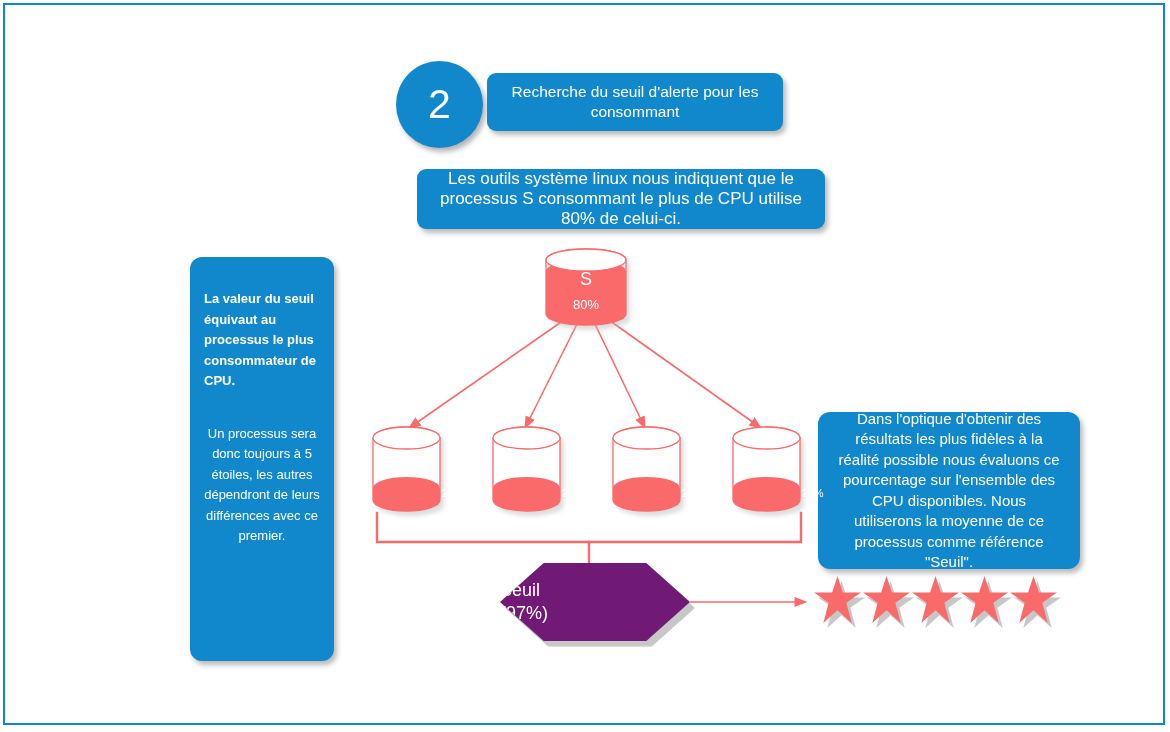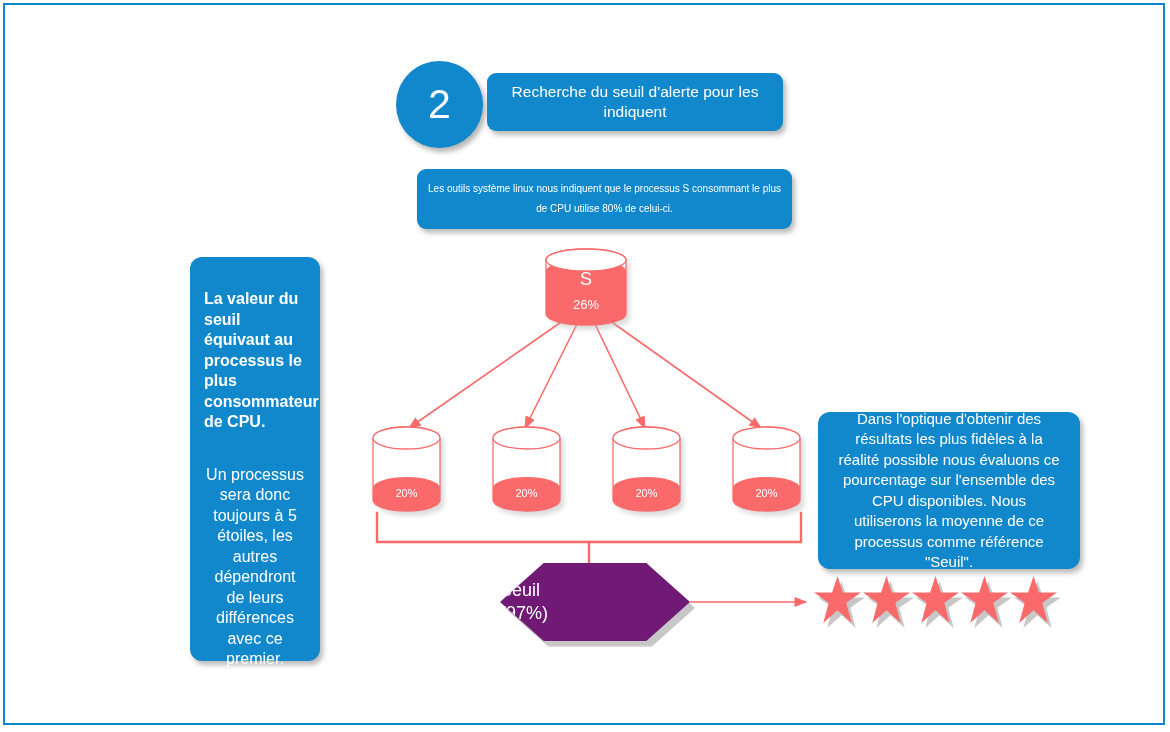--- a/index.html
+++ b/index.html
@@ -44,29 +44,29 @@
     color:#ffffff;
     display:flex;align-items:center;justify-content:center;
     text-align:center;
     box-sizing:border-box;
   }
   #title-box{
     left:487px;top:73px;width:296px;height:58px;
     font-size:15.5px;line-height:20px;padding:0 10px;
   }
   #tool-box{
-    left:417px;top:169px;width:375px;height:60px;
-    font-size:10px;line-height:20px;padding:4px 8px;
+    left:417px;top:169px;width:408px;height:60px;
+    font-size:17px;line-height:20px;padding:4px 8px;
   }
   #side-box{
-    left:190px;top:257px;width:130px;height:404px;
+    left:190px;top:257px;width:144px;height:404px;
     border-radius:12px;
     display:block;
     padding:32px 14px 0 14px;
-    font-size:16px;line-height:20.5px;
+    font-size:13px;line-height:20.5px;
     text-align:left;
   }
   #side-box .p1{font-weight:bold;margin:0 0 0 0;}
   #side-box .p2{margin:32px 0 0 0;font-weight:normal;text-align:center;}
 
   #right-box{
     left:818px;top:412px;width:262px;height:157px;
     border-radius:12px;
     font-size:15px;line-height:20.5px;padding:0 20px;
   }
@@ -78,21 +78,21 @@
     filter:blur(2px);opacity:.45;
   }
   .cyl svg{position:absolute;left:0;top:0;overflow:visible;}
   .cyl .lbl{
     position:absolute;width:100%;text-align:center;color:#ffffff;
   }
   #cyl-main{left:546px;top:249px;width:80px;height:76px;}
   #cyl-main .lbl-s{top:20px;font-size:18px;}
   #cyl-main .lbl-p{top:48px;font-size:13px;}
   .cyl-small{width:67px;height:84px;top:427px;}
-  .cyl-small .lbl-p{top:60px;font-size:11px;}
+  .cyl-small .lbl-p{top:60px;font-size:11px;padding-left:46px;}
   #cyl-1{left:373px;}
   #cyl-2{left:493px;}
   #cyl-3{left:613px;}
   #cyl-4{left:733px;}
 
   
   #hexagon{
     position:absolute;left:500px;top:563px;width:190px;height:78px;
   }
   #hexagon .hx-shadow{
@@ -147,21 +147,21 @@
       <path d="M589,542 L589,564"></path>
     </g>
     <line x1="690" y1="602" x2="806" y2="602" stroke="#fa6a6a" stroke-width="1.6" marker-end="url(#ah)"></line>
   </svg>
 
   <div class="step-circle">
     <span>2</span>
   </div>
 
   <div class="bluebox" id="title-box">
-    <span>Recherche du seuil d'alerte pour les indiquent</span>
+    <span>Recherche du seuil d'alerte pour les consommant</span>
   </div>
 
   <div class="bluebox" id="tool-box">
     <span>Les outils système linux nous indiquent que le processus S consommant le plus de CPU utilise 80% de celui-ci.</span>
   </div>
 
   <div class="bluebox" id="side-box">
     <p class="p1">La valeur du seuil équivaut au processus le plus consommateur de CPU.</p>
     <p class="p2">Un processus sera donc toujours à 5 étoiles, les autres dépendront de leurs différences avec ce premier.</p>
   </div>
@@ -174,21 +174,21 @@
     <svg class="shadow" width="80" height="76" viewBox="0 0 80 76">
       <path d="M0,11 a40,11 0 0 1 80,0 L80,65 a40,11 0 0 1 -80,0 Z" fill="#b5b5b5"></path>
     </svg>
     <svg width="80" height="76" viewBox="0 0 80 76">
       <path d="M0,11 a40,11 0 0 1 80,0 L80,65 a40,11 0 0 1 -80,0 Z" fill="#ffffff" stroke="#fa6a6a" stroke-width="1.3"></path>
       <path d="M0,22 L80,22 L80,65 a40,11 0 0 1 -80,0 Z" fill="#fa6a6a"></path>
       <ellipse cx="40" cy="22" rx="40" ry="11" fill="#fa6a6a"></ellipse>
       <ellipse cx="40" cy="11" rx="40" ry="11" fill="#ffffff" stroke="#fa6a6a" stroke-width="1.3"></ellipse>
     </svg>
     <div class="lbl lbl-s">S</div>
-    <div class="lbl lbl-p">26%</div>
+    <div class="lbl lbl-p">80%</div>
   </div>
 
   <div class="cyl cyl-small" id="cyl-1">
     <svg class="shadow" width="67" height="84" viewBox="0 0 67 84">
       <path d="M0,11 a33.5,11 0 0 1 67,0 L67,73 a33.5,11 0 0 1 -67,0 Z" fill="#b5b5b5"></path>
     </svg>
     <svg width="67" height="84" viewBox="0 0 67 84">
       <path d="M0,11 a33.5,11 0 0 1 67,0 L67,73 a33.5,11 0 0 1 -67,0 Z" fill="#ffffff" stroke="#fa6a6a" stroke-width="1.3"></path>
       <path d="M0,61 L67,61 L67,73 a33.5,11 0 0 1 -67,0 Z" fill="#fa6a6a"></path>
       <ellipse cx="33.5" cy="61" rx="33.5" ry="11" fill="#fa6a6a"></ellipse>

